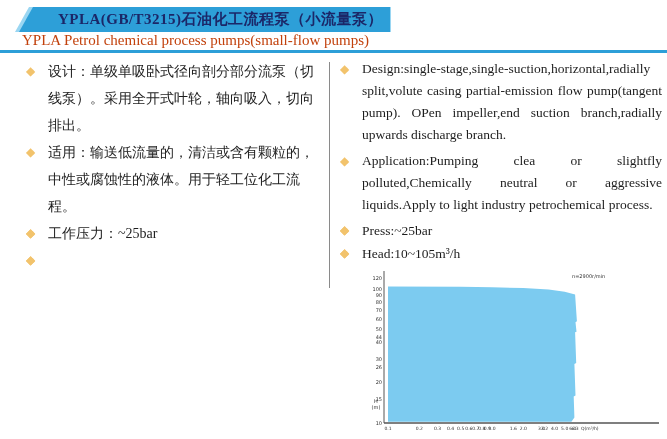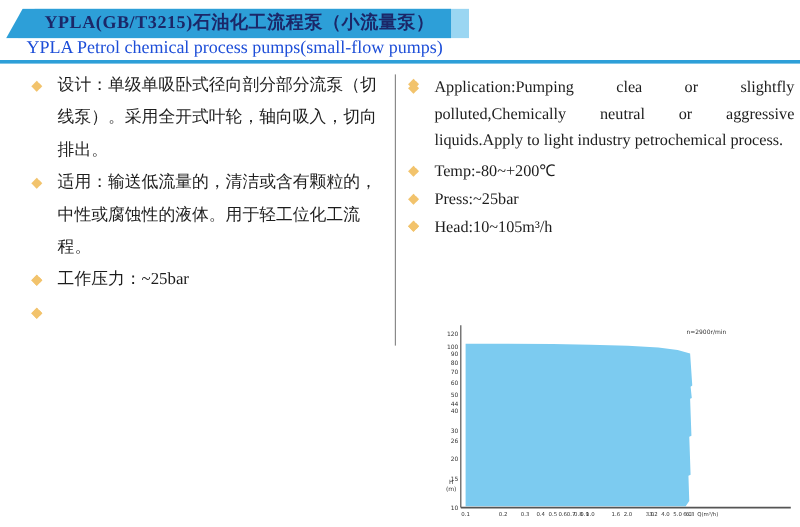--- a/index.html
+++ b/index.html
@@ -16,31 +16,32 @@
     width:667px;height:439px;position:relative;background:#ffffff;
     font-family:"Liberation Serif", serif;color:var(--text);overflow:hidden;
   }
   
   .banner-edge{
     position:absolute;left:15px;top:7px;width:376px;height:25px;
     background:#9AD6F2;
     clip-path:polygon(14px 0,100% 0,100% 100%,0 100%);
   }
   .banner{
-    position:absolute;left:5px;top:7px;width:371px;height:25px;
+    position:absolute;left:19px;top:7px;width:371px;height:25px;
     background:var(--banner-bg);
     clip-path:polygon(14px 0,100% 0,100% 100%,0 100%);
+    text-align:center;
   }
   .banner-title{
     color:var(--banner-text);font-weight:bold;font-size:15px;line-height:25px;
     padding-left:32px;white-space:nowrap;letter-spacing:.5px;
     font-family:"Liberation Serif", serif;
   }
   .subtitle{
-    position:absolute;left:22px;top:32px;font-size:15px;color:#1d4ed8;
+    position:absolute;left:22px;top:32px;font-size:15px;color:#c2410c;
     font-family:"Liberation Serif", serif;
   }
   .rule{
     position:absolute;left:0;top:50px;width:667px;height:3px;background:var(--rule);
   }
   
   .col-left{position:absolute;left:24px;top:58px;width:302px;font-size:14px;line-height:27px;}
   .col-right{position:absolute;left:338px;top:58px;width:324px;font-size:13.5px;line-height:22px;}
   .divider{position:absolute;left:329px;top:62px;width:1px;height:226px;background:#8a8a8a;}
   .li{position:relative;padding-left:24px;margin:0;}
@@ -90,28 +91,28 @@
   <p class="li">
     <span class="bullet">◆</span>
   </p>
 </div>
 
 <div class="divider"></div>
 
 <div class="col-right">
   <p class="li para">
     <span class="bullet">◆</span>
+    <span>Design:single-stage,single-suction,horizontal,radially split,volute casing partial-emission flow pump(tangent pump). OPen impeller,end suction branch,radially upwards discharge branch.</span>
   </p>
   <p class="li para">
     <span class="bullet">◆</span>
     <span>Application:Pumping clea or slightfly polluted,Chemically neutral or aggressive liquids.Apply to light industry petrochemical process.</span>
   </p>
   <p class="li single">
     <span class="bullet">◆</span>
-    <span>Temp:-80~+200℃</span>
   </p>
   <p class="li single">
     <span class="bullet">◆</span>
     <span>Press:~25bar</span>
   </p>
   <p class="li single">
     <span class="bullet">◆</span>
   </p>
   <p class="li single">
     <span class="bullet">◆</span>

